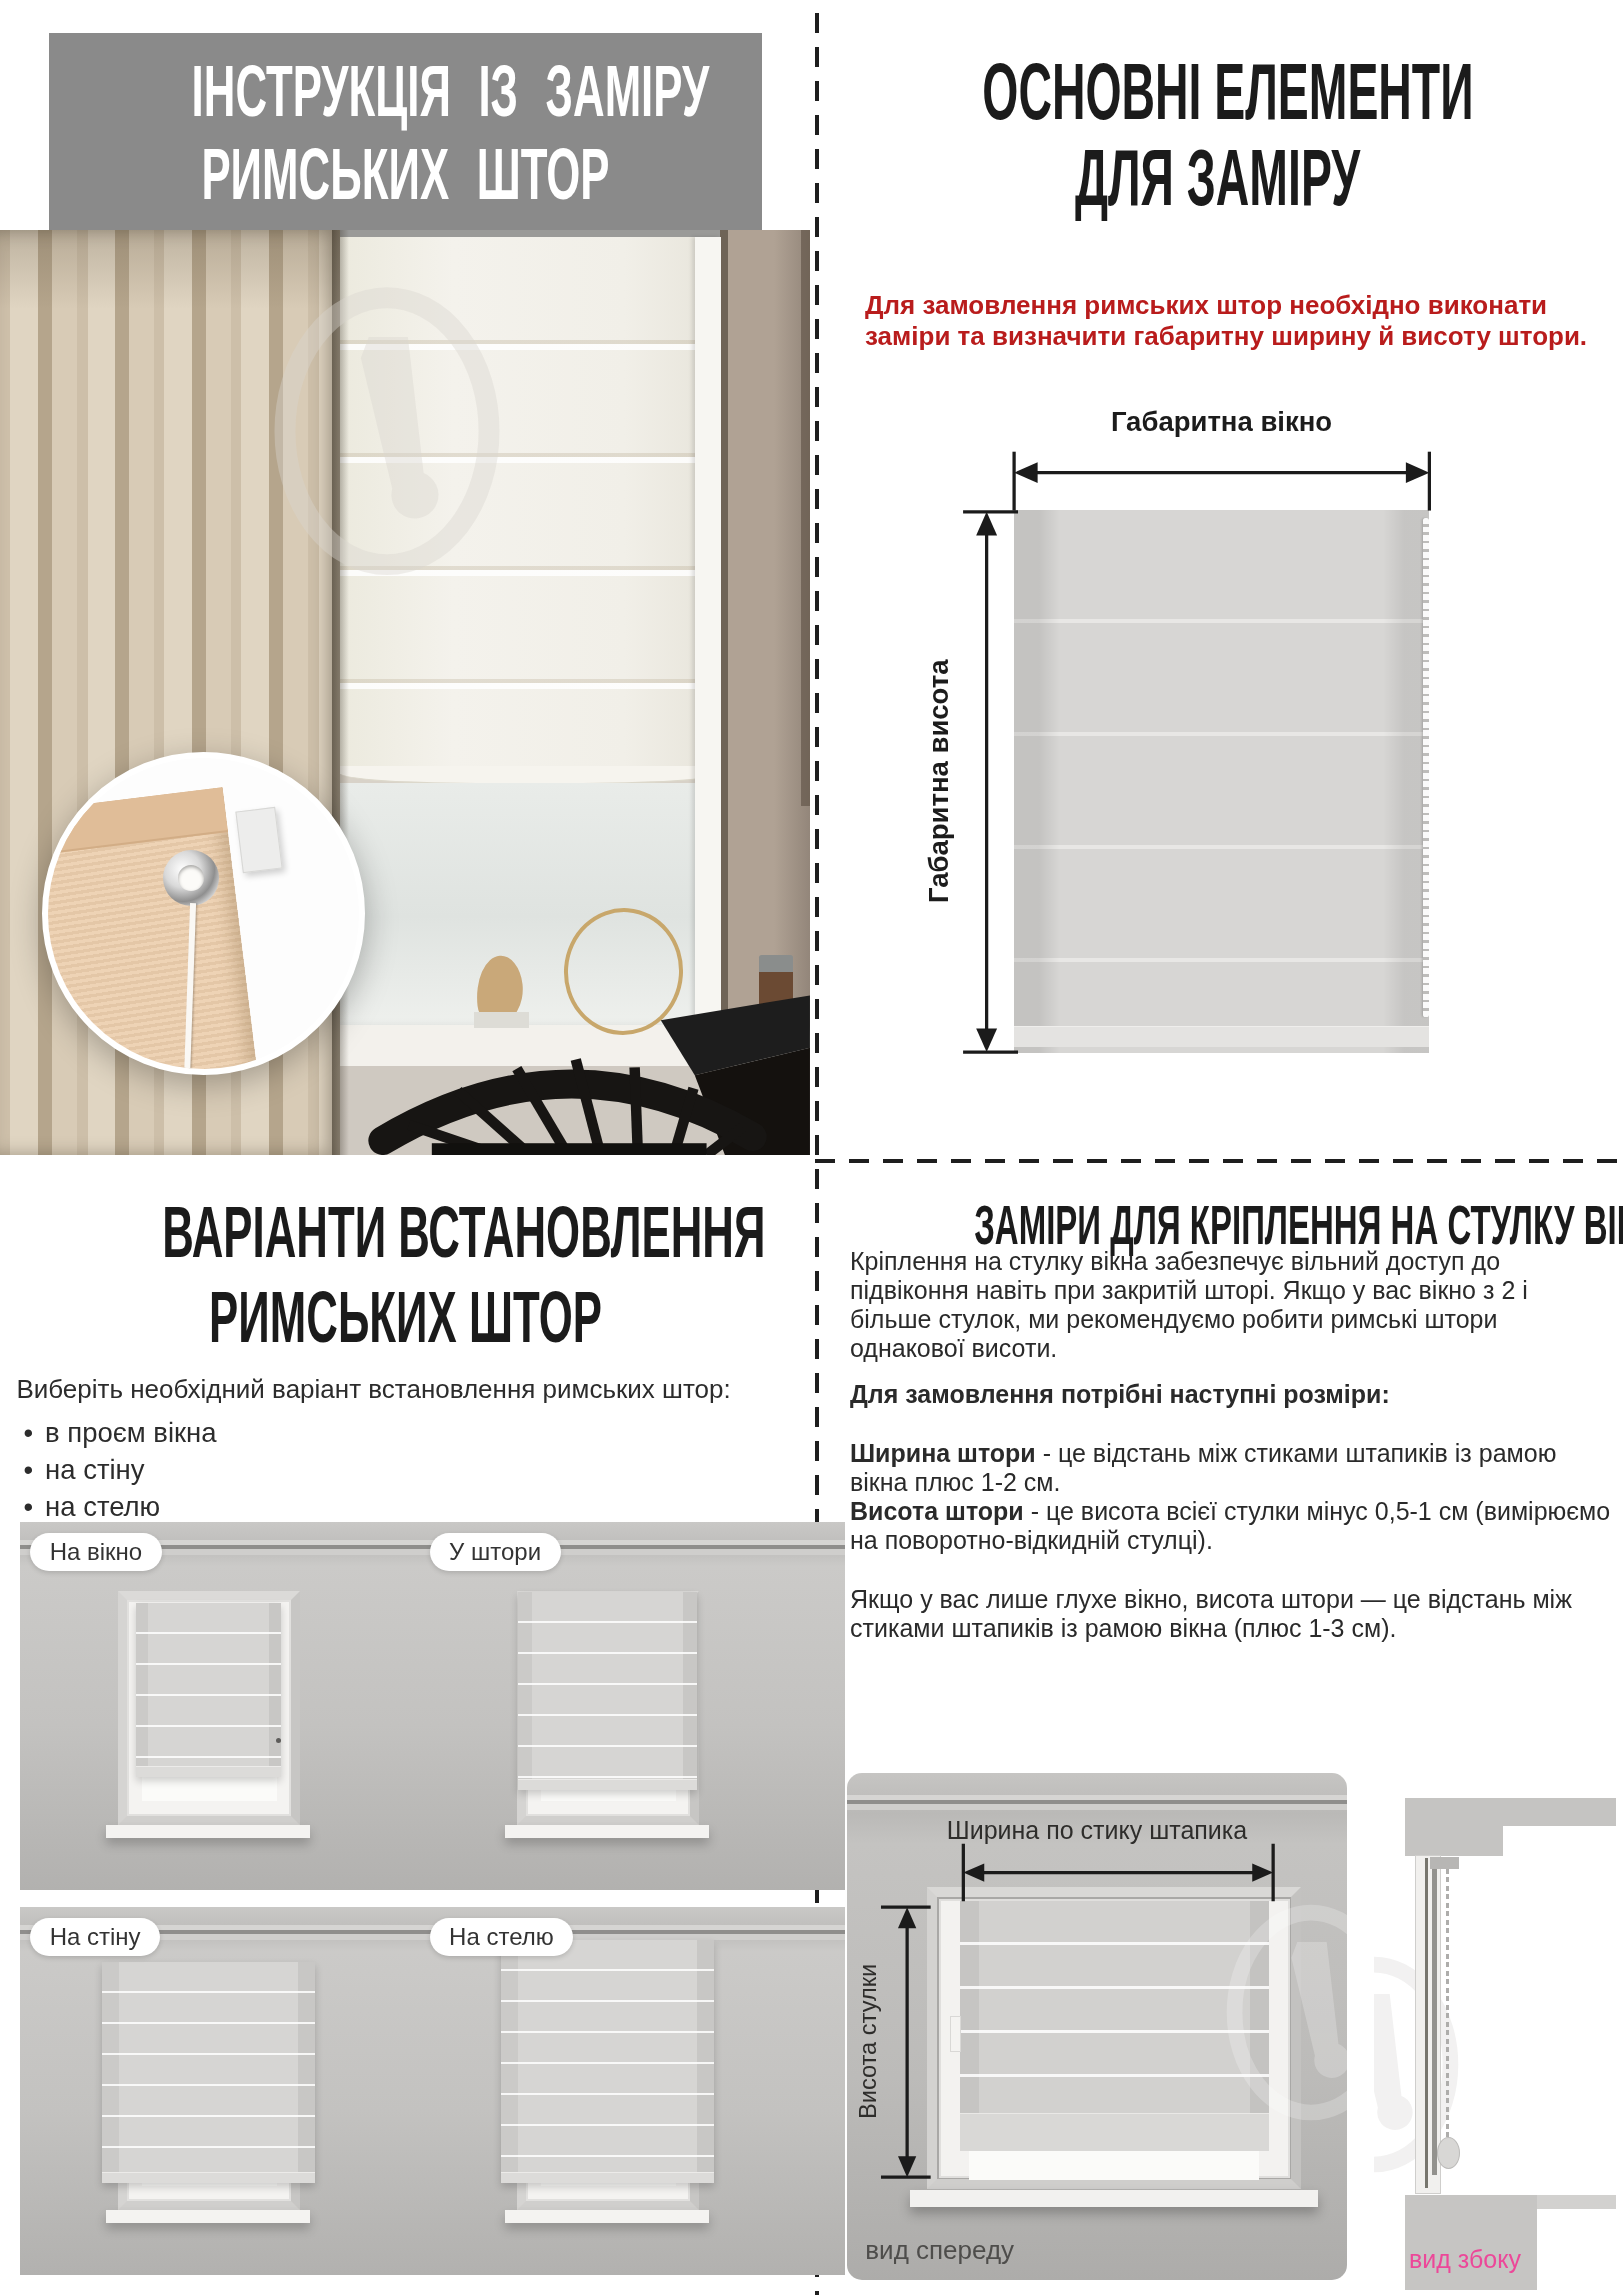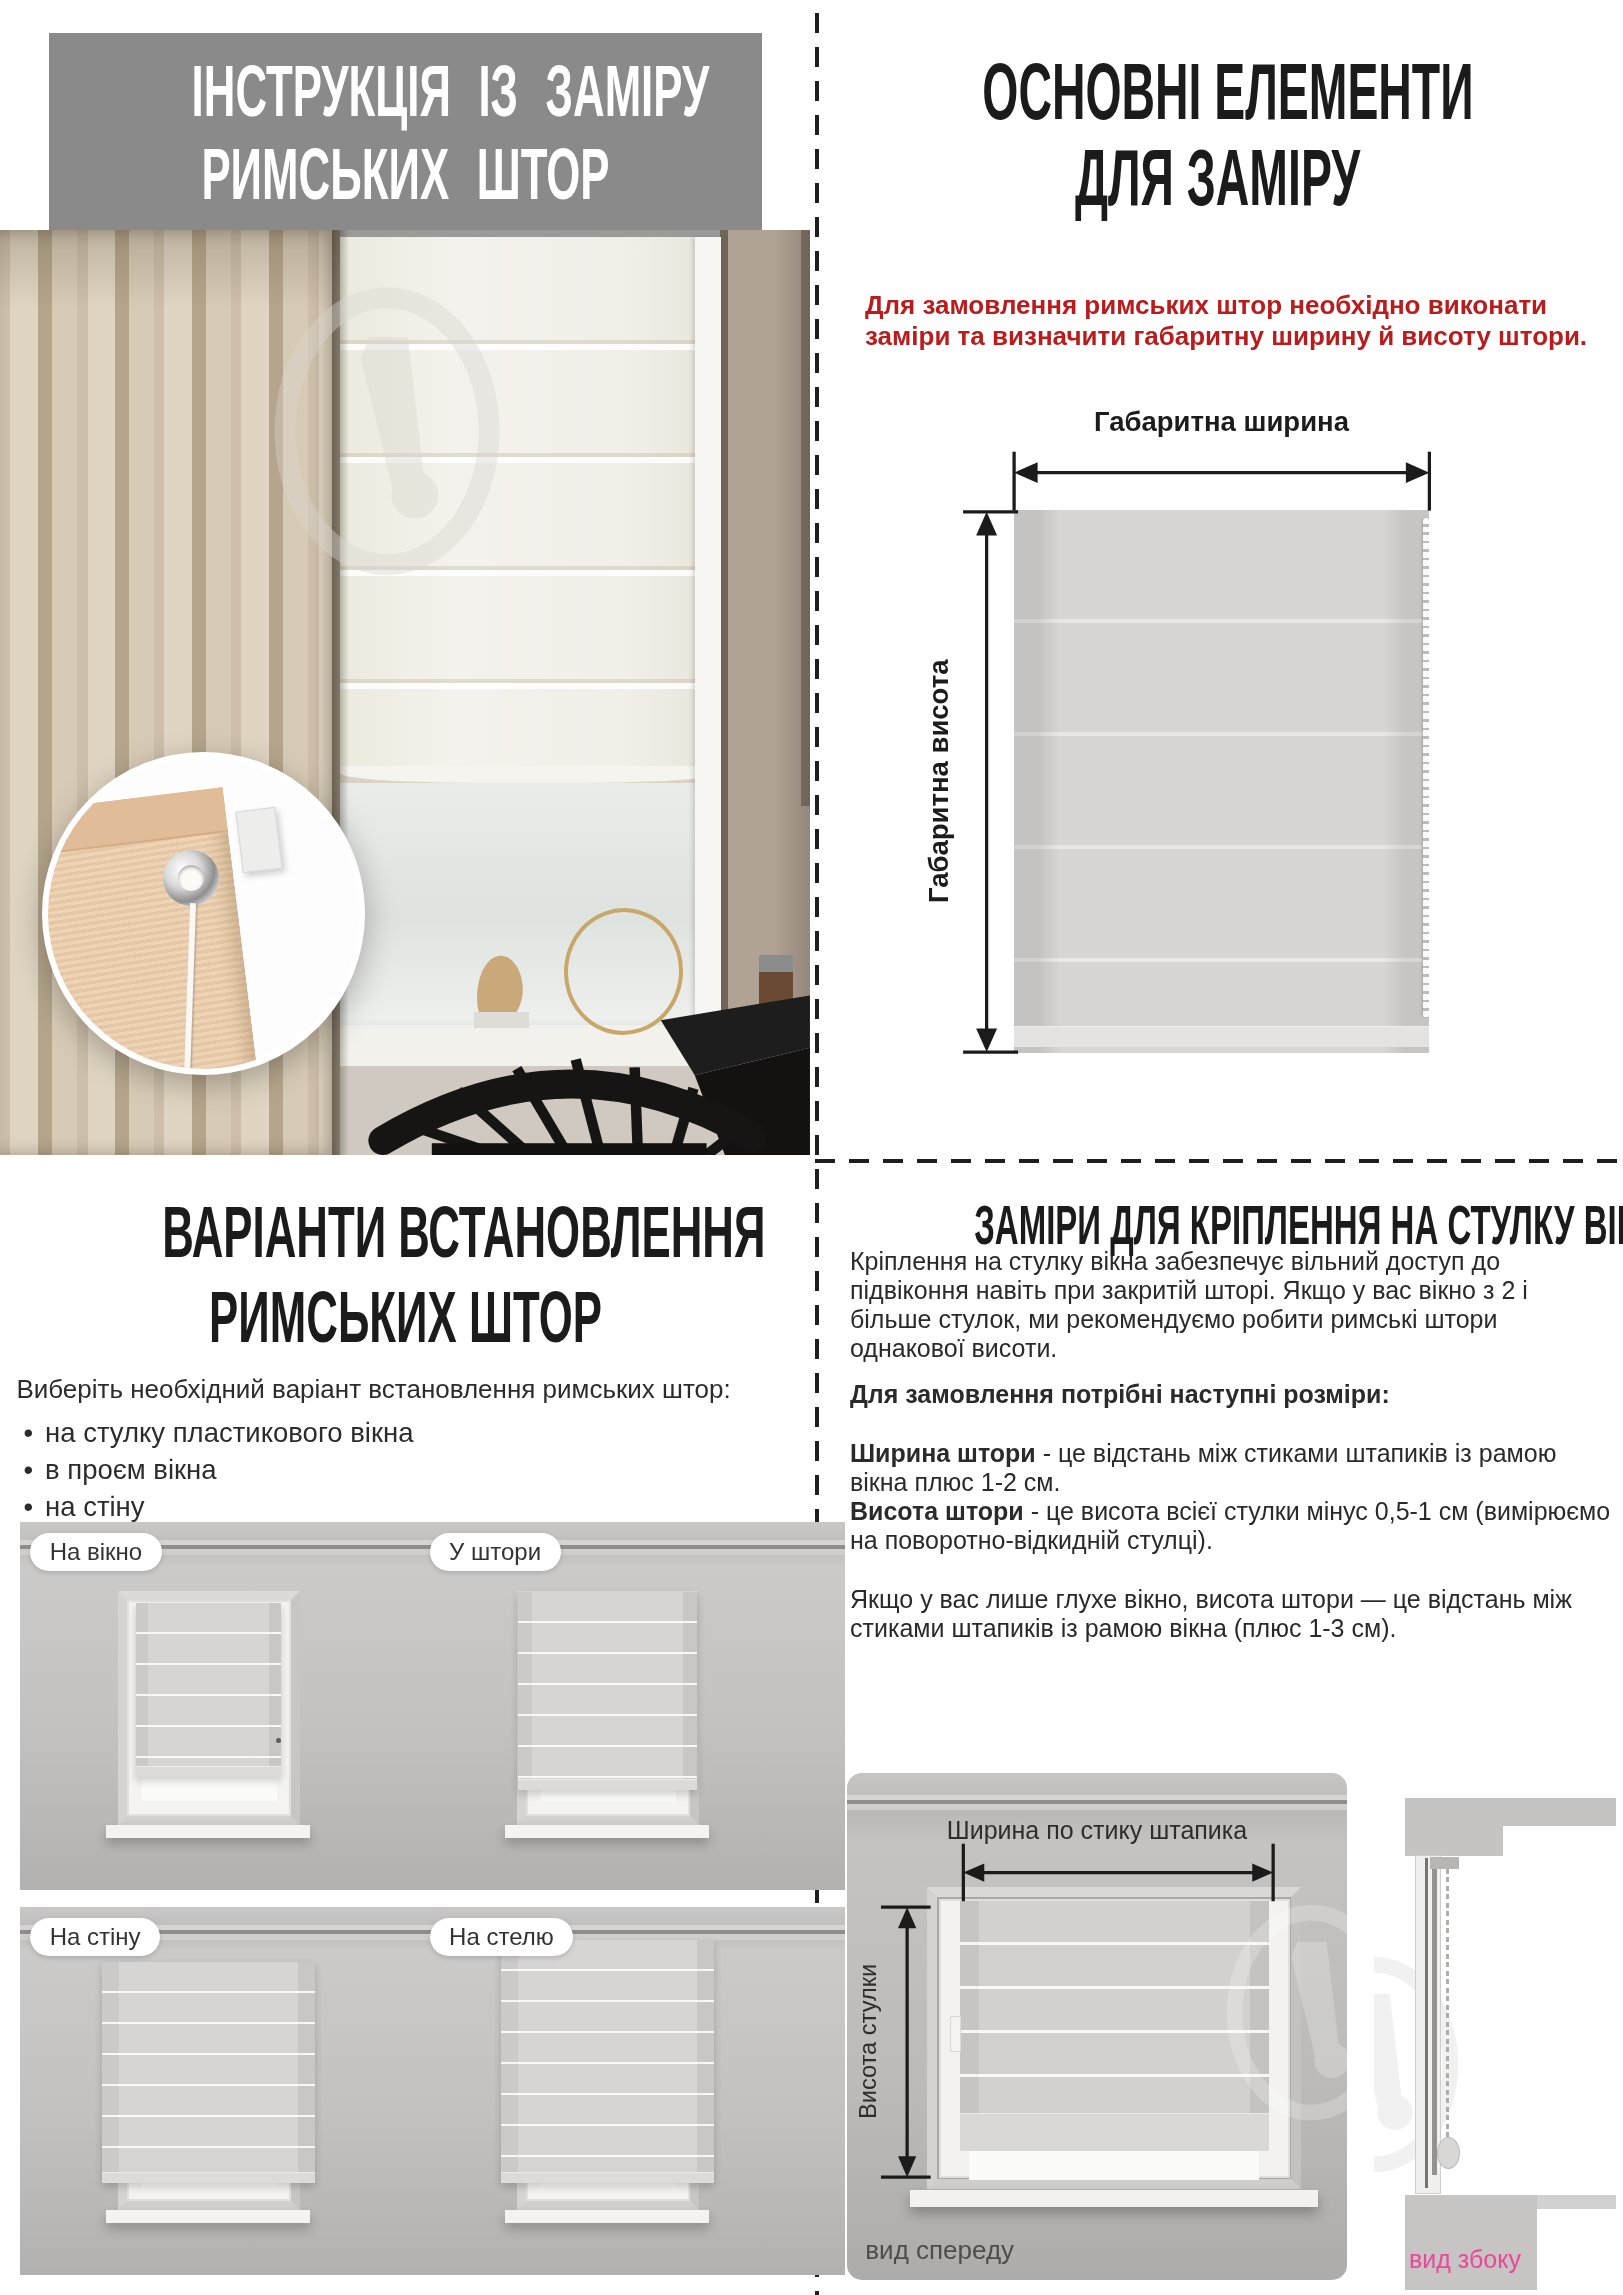--- a/index.html
+++ b/index.html
@@ -241,21 +241,21 @@
     </div>
   </div>
 
   <div class="abs tr-heading">
     <div class="hline cond">ОСНОВНІ ЕЛЕМЕНТИ</div>
     <div class="hline cond">ДЛЯ ЗАМІРУ</div>
   </div>
 
   <div class="abs tr-intro">Для замовлення римських штор необхідно виконати заміри та визначити габаритну ширину й висоту штори.</div>
 
-  <div class="abs tr-wlabel">Габаритна ширина</div>
+  <div class="abs tr-wlabel">Габаритна вікно</div>
   <div class="abs tr-hlabel">Габаритна висота</div>
 
   <div class="abs tr-blind">
     <div class="tr-blind-hem noi"></div>
     <div class="tr-chain noi"></div>
   </div>
 
   <svg class="abs noi" style="left:916px;top:406px;" width="654" height="654" viewBox="0 0 1000 1000">
     <g stroke="#1b1b1b" stroke-width="5">
       <line x1="150" y1="50" x2="150" y2="140"></line>
@@ -272,23 +272,20 @@
   </svg>
 
   <div class="abs bl-heading">
     <div class="hline cond">ВАРІАНТИ ВСТАНОВЛЕННЯ</div>
     <div class="hline cond">РИМСЬКИХ ШТОР</div>
   </div>
 
   <div class="abs bl-subtitle">Виберіть необхідний варіант встановлення римських штор:</div>
 
   <div class="abs bl-list">
-    <div class="li">
-        <span>на стулку пластикового вікна</span>
-      </div>
     <div class="li">
         <span>в проєм вікна</span>
       </div>
     <div class="li">
         <span>на стіну</span>
       </div>
     <div class="li">
         <span>на стелю</span>
       </div>
   </div>

